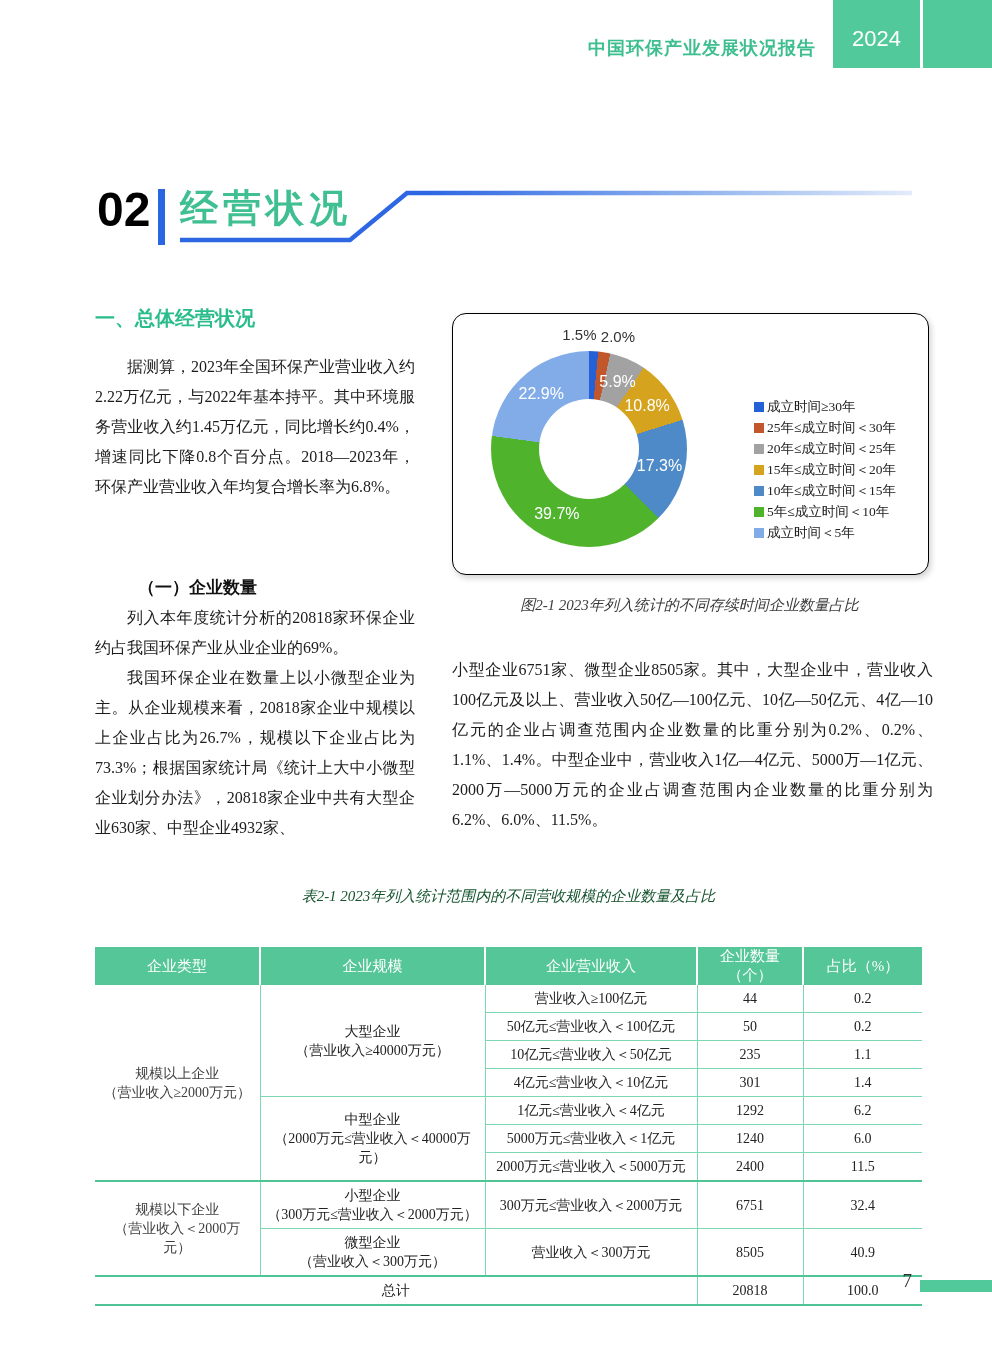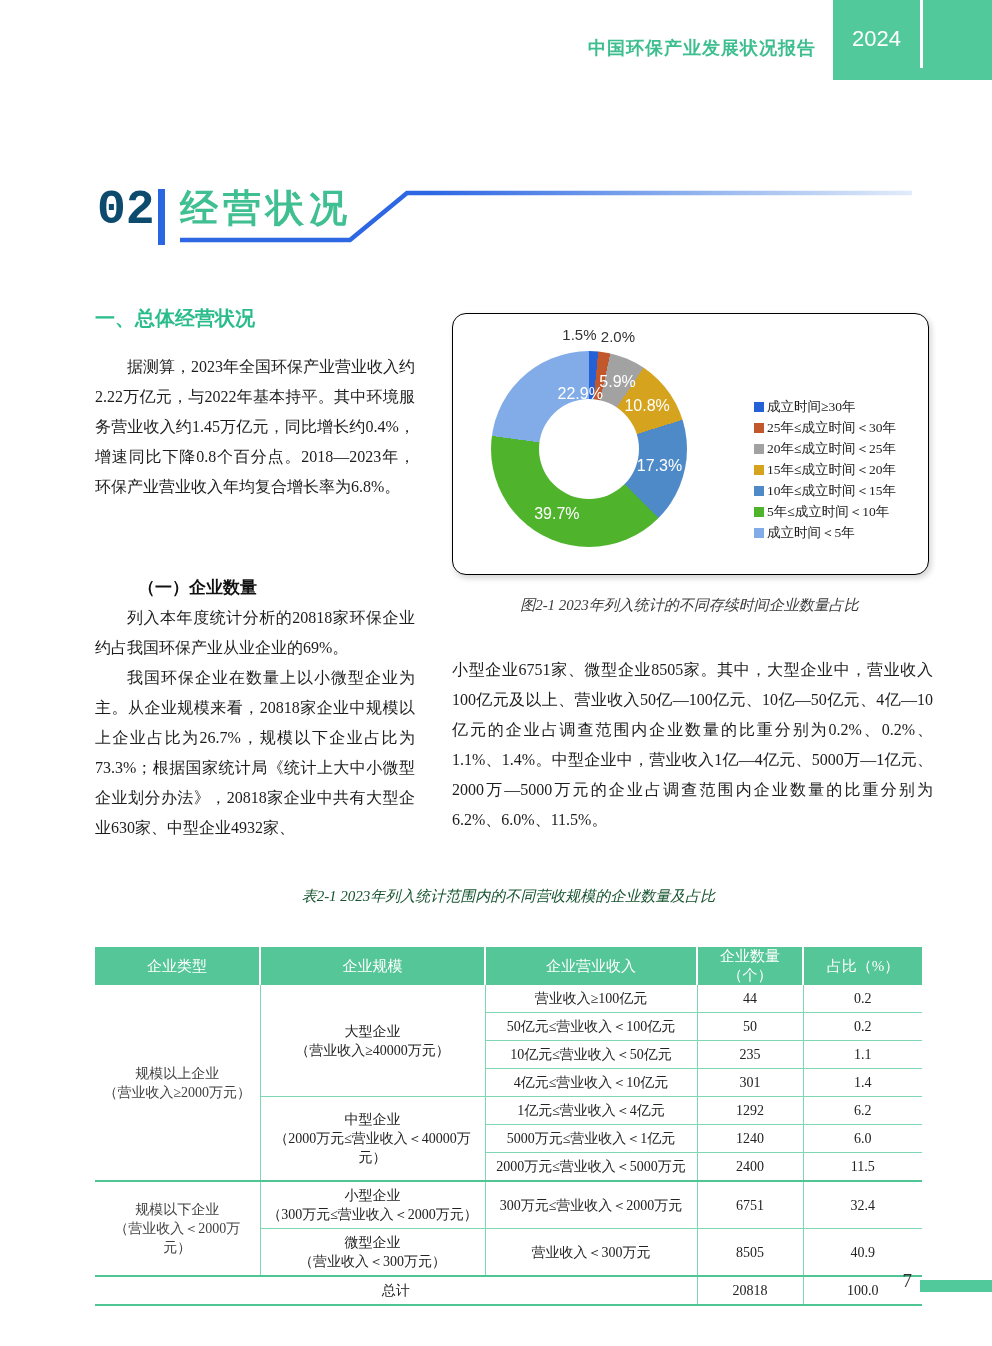--- a/index.html
+++ b/index.html
@@ -2,28 +2,28 @@
 <html><head>
 <meta charset="utf-8">
 <style>
   html,body{margin:0;padding:0;background:#fff;}
   .page{position:relative;width:992px;height:1346px;background:#ffffff;overflow:hidden;
         font-family:"Liberation Serif","DejaVu Serif",serif;color:#1c1c1c;}
 
   
   .hdr-title{position:absolute;top:36px;right:176px;font-family:"Liberation Sans","DejaVu Sans",sans-serif;
              font-size:18px;font-weight:700;color:#3dbe8f;letter-spacing:1px;}
-  .hdr-badge{position:absolute;top:0;left:833px;width:159px;height:80px;background:#52c99a;}
+  .hdr-badge{position:absolute;top:0;left:833px;width:159px;height:68px;background:#52c99a;}
   .hdr-badge .year{position:absolute;left:0;top:0;width:87px;height:68px;line-height:78px;text-align:center;
                    color:#fff;font-family:"Liberation Sans","DejaVu Sans",sans-serif;font-size:22px;}
   .hdr-badge .divider{position:absolute;left:87px;top:0;width:3px;height:68px;background:#ffffff;}
 
   
-  .sec-num{position:absolute;left:97px;top:186px;font-family:Liberation Mono, monospace;
-           font-size:48px;font-weight:800;color:#0c4a6e;line-height:1;}
+  .sec-num{position:absolute;left:97px;top:186px;font-family:Liberation Sans, sans-serif;
+           font-size:48px;font-weight:800;color:#000000;line-height:1;}
   .sec-bar{position:absolute;left:158px;top:189px;width:7px;height:56px;background:#2b66e2;}
   .sec-title{position:absolute;left:180px;top:189px;font-size:38px;font-weight:700;color:#3fbf92;
              letter-spacing:5px;line-height:1;}
   .sec-line{position:absolute;left:170px;top:186px;}
 
   
   .h1{position:absolute;left:95px;top:305px;font-family:"Liberation Sans","DejaVu Sans",sans-serif;
       font-size:20px;font-weight:700;color:#2abd8b;}
   .col-left-1{position:absolute;left:95px;top:352px;width:320px;}
   .h2{position:absolute;left:138px;top:576px;font-family:"Liberation Sans","DejaVu Sans",sans-serif;
@@ -109,21 +109,21 @@
   </div>
 
   <div class="chart-card">
     <div class="donut" style="background: conic-gradient(rgb(36, 97, 214) 0deg, rgb(36, 97, 214) 5.39461deg, rgb(194, 87, 43) 5.39461deg, rgb(194, 87, 43) 12.5874deg, rgb(162, 162, 162) 12.5874deg, rgb(162, 162, 162) 33.8062deg, rgb(213, 163, 29) 33.8062deg, rgb(213, 163, 29) 72.6474deg, rgb(78, 138, 200) 72.6474deg, rgb(78, 138, 200) 134.865deg, rgb(79, 180, 44) 134.865deg, rgb(79, 180, 44) 277.642deg, rgb(130, 172, 232) 277.642deg, rgb(130, 172, 232) 360deg);">
         <span class="donut-label out" style="left: 88.3958px; top: -16.533px;">1.5%</span>
         <span class="donut-label out" style="left: 126.919px; top: -15.2512px;">2.0%</span>
         <span class="donut-label in" style="left: 126.565px; top: 31.3427px;">5.9%</span>
         <span class="donut-label in" style="left: 156.089px; top: 54.5859px;">10.8%</span>
         <span class="donut-label in" style="left: 168.44px; top: 115.245px;">17.3%</span>
         <span class="donut-label in" style="left: 65.921px; top: 163.039px;">39.7%</span>
-        <span class="donut-label in" style="left: 50.252px; top: 43.4172px; margin-left: 39px;">22.9%</span>
+        <span class="donut-label in" style="left: 50.252px; top: 43.4172px;">22.9%</span>
       </div>
     <ul class="legend">
         <li>
           <span class="swatch" style="background: rgb(36, 97, 214);"></span>
           <span>成立时间≥30年</span>
         </li>
         <li>
           <span class="swatch" style="background: rgb(194, 87, 43);"></span>
           <span>25年≤成立时间＜30年</span>
         </li>

